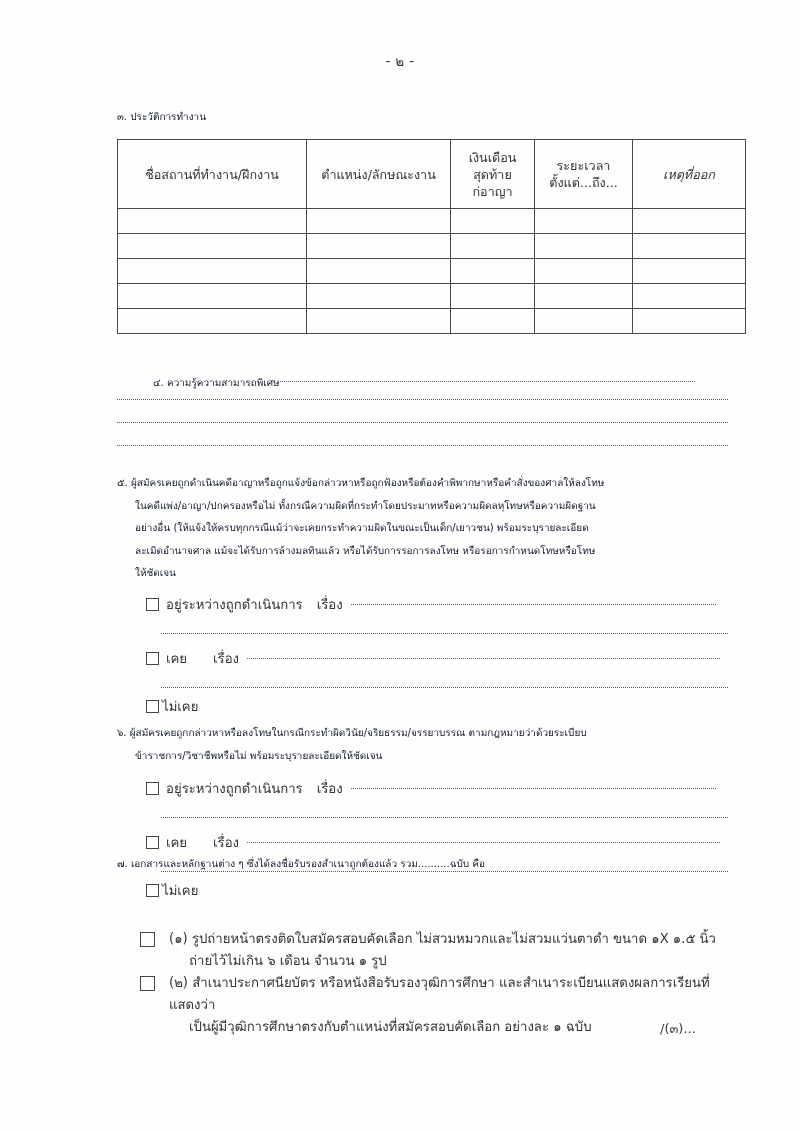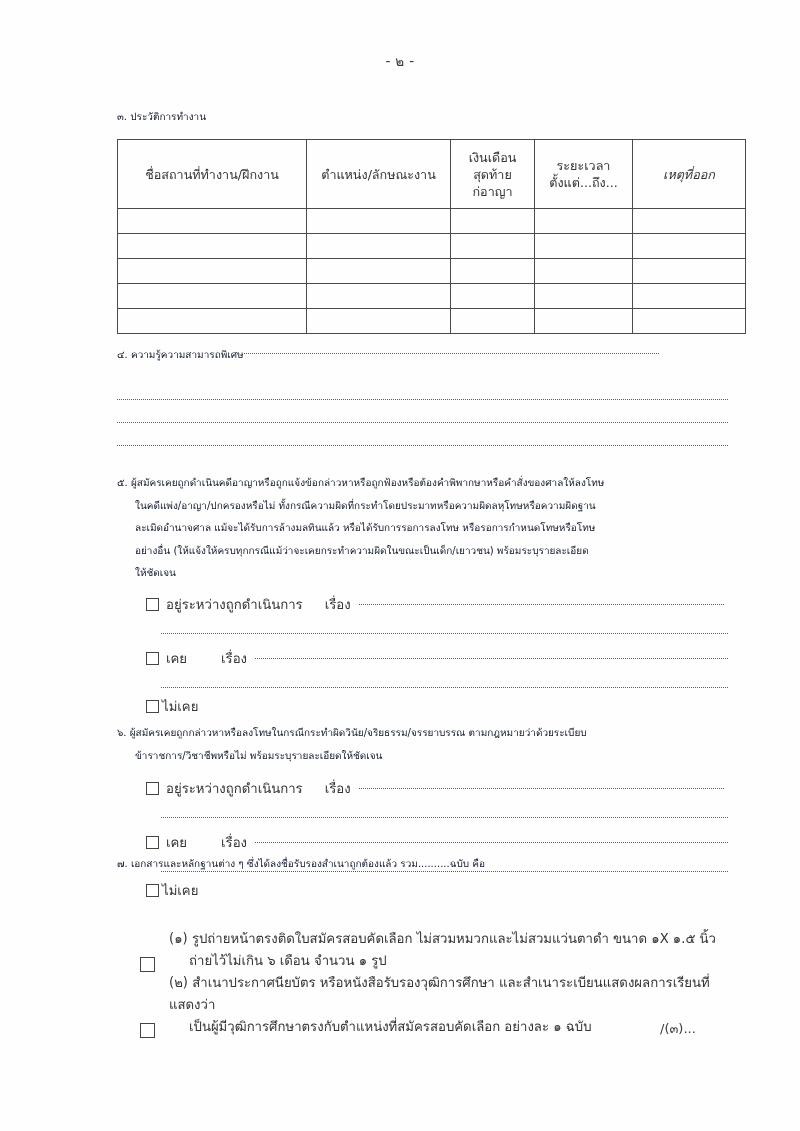--- a/index.html
+++ b/index.html
@@ -104,33 +104,33 @@
     height: 11px;
     border: 1.3px solid #454545;
     background: #fff;
     margin-right: 7px;
     flex: 0 0 auto;
   }
   .checkbox.lg {
     width: 13px;
     height: 13px;
   }
-  .cb-label { margin-right: 22px; }
+  .cb-label { margin-right: 14px; }
   .cb-sub { margin-right: 8px; }
 
   
   .doc-item {
     position: absolute;
     left: 140px;
     width: 600px;
     font-size: 13.2px;
     line-height: 22px;
     color: #333;
     display: flex;
-    align-items: flex-end;
+    align-items: flex-start;
   }
   .doc-item .checkbox { margin-top: 4px; margin-right: 14px; }
   .doc-item .doc-text { flex: 1 1 auto; }
   .doc-text .cont { display: block; padding-left: 20px; }
 
   
   .footer-note {
     position: absolute;
     left: 660px;
     top: 1018px;
@@ -199,36 +199,36 @@
       <tr>
         <td></td>
         <td></td>
         <td></td>
         <td></td>
         <td></td>
       </tr>
     </tbody>
   </table>
 
-  <div class="section" style="top:344px;">
+  <div class="section" style="top:372px;margin-left:36px;">
     <span class="sec-num">๔.</span>
     <span>ความรู้ความสามารถพิเศษ</span><span class="dots" style="width:415px;"></span>
   </div>
   <div class="dotline" style="left:117px; top:399px; width:611px;"></div>
   <div class="dotline" style="left:117px; top:422px; width:611px;"></div>
   <div class="dotline" style="left:117px; top:445px; width:611px;"></div>
 
   <div class="section" style="top:472px;">
     <div>
       <span class="sec-num">๕.</span>
       <span>ผู้สมัครเคยถูกดำเนินคดีอาญาหรือถูกแจ้งข้อกล่าวหาหรือถูกฟ้องหรือต้องคำพิพากษาหรือคำสั่งของศาลให้ลงโทษ</span>
     </div>
     <div style="padding-left:18px;">ในคดีแพ่ง/อาญา/ปกครองหรือไม่ ทั้งกรณีความผิดที่กระทำโดยประมาทหรือความผิดลหุโทษหรือความผิดฐาน</div>
+    <div style="padding-left:18px;">อย่างอื่น (ให้แจ้งให้ครบทุกกรณีแม้ว่าจะเคยกระทำความผิดในขณะเป็นเด็ก/เยาวชน) พร้อมระบุรายละเอียด</div>
     <div style="padding-left:18px;">ละเมิดอำนาจศาล แม้จะได้รับการล้างมลทินแล้ว หรือได้รับการรอการลงโทษ หรือรอการกำหนดโทษหรือโทษ</div>
-    <div style="padding-left:18px;">อย่างอื่น (ให้แจ้งให้ครบทุกกรณีแม้ว่าจะเคยกระทำความผิดในขณะเป็นเด็ก/เยาวชน) พร้อมระบุรายละเอียด</div>
     <div style="padding-left:18px;">ให้ชัดเจน</div>
   </div>
 
   <div class="cb-row" style="left:146px; top:594px;">
     <span class="checkbox"></span>
     <span class="cb-label">อยู่ระหว่างถูกดำเนินการ</span>
     <span class="cb-sub">เรื่อง</span>
     <span class="dots" style="width:365px;"></span>
   </div>
   <div class="dotline" style="left:161px; top:633px; width:567px;"></div>

